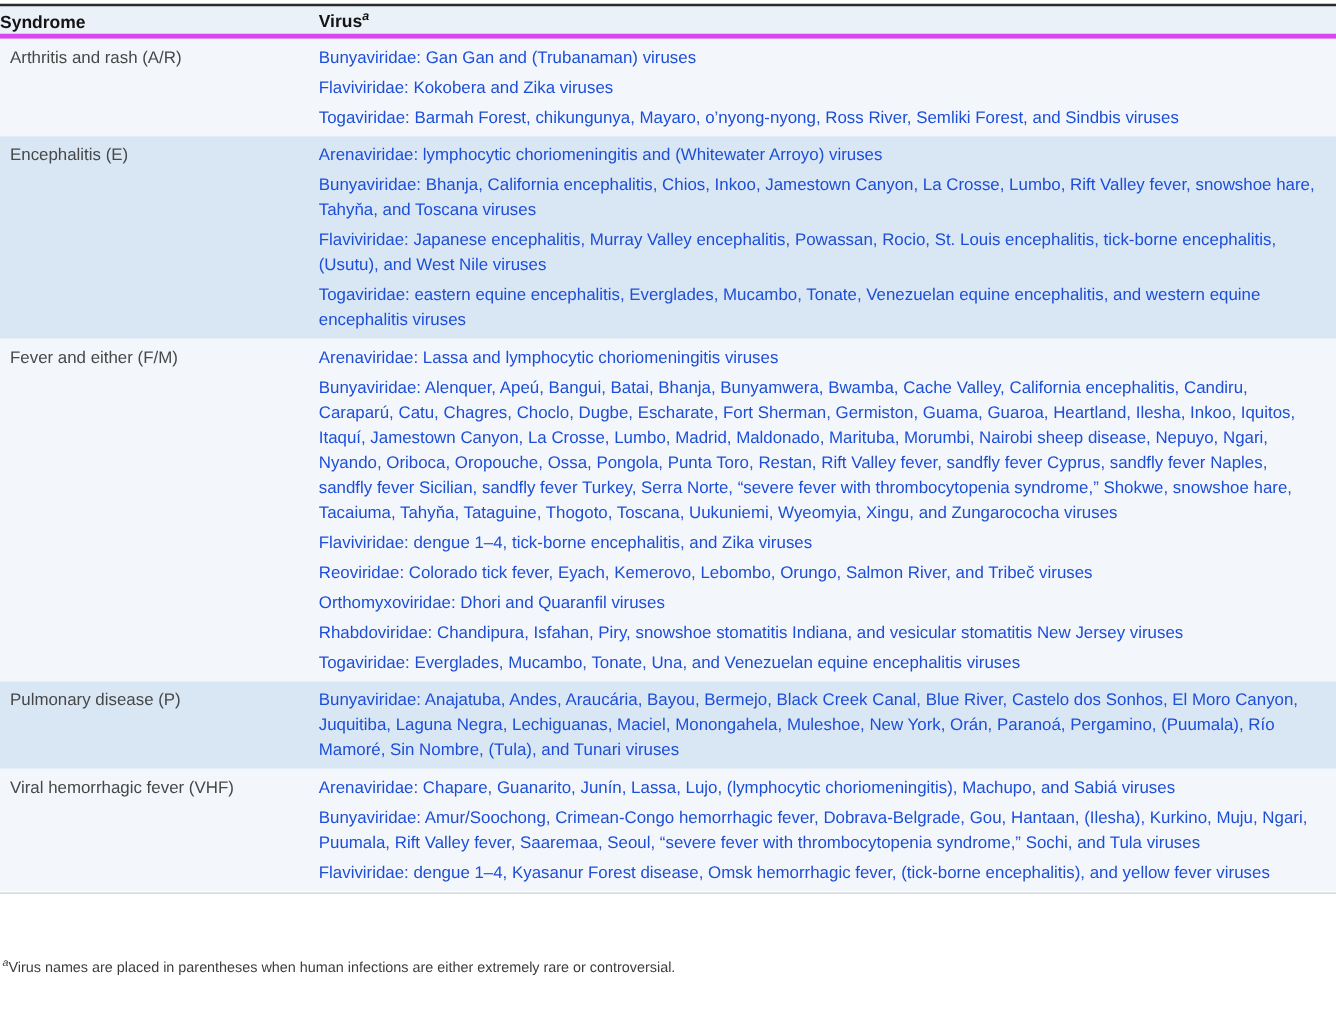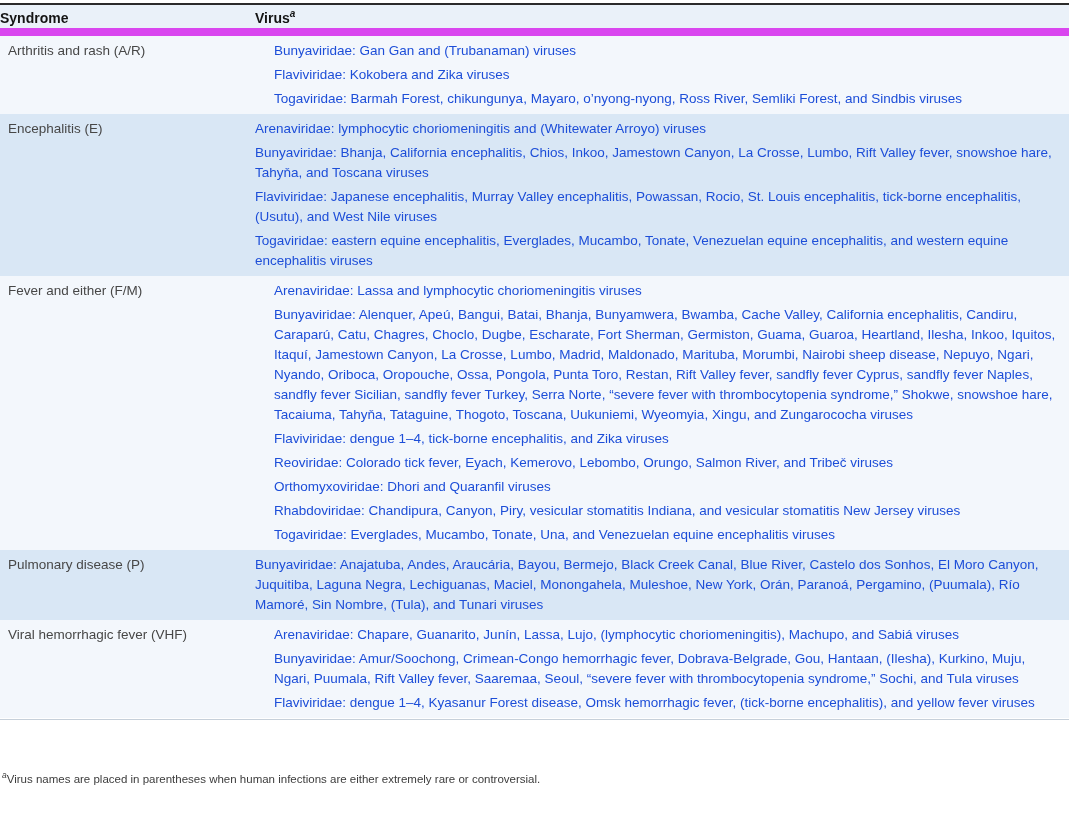--- a/index.html
+++ b/index.html
@@ -9,31 +9,31 @@
     -webkit-font-smoothing: antialiased;
   }
   .table-wrap { width: 1069px; }
 
   
   .top-gap { height: 3px; background: #ffffff; }
   .header-row {
     display: flex;
     background: #eaf1f9;
     border-top: 2px solid #2b2b2b;
-    border-bottom: 8px solid #d946ef;
+    border-bottom: 4px solid #d946ef;
     align-items: flex-end;
   }
   .header-row .cell { font-weight: bold; font-size: 14px; color: #141414; padding: 3px 0 2px 0; }
   .col-syndrome { width: 255px; flex: 0 0 255px; padding-left: 8px; box-sizing: border-box; }
   .col-virus { flex: 1 1 auto; padding-right: 10px; }
   .hdr-sup { font-style: italic; font-weight: bold; font-size: 10px; }
 
   
   .section { display: flex; align-items: flex-start; }
-  .section.light { background: #f3f7fc; gap: 19px; }
+  .section.light { background: #f3f7fc; }
   .section.blue  { background: #d9e7f5; }
   .syndrome-label {
     width: 255px; flex: 0 0 255px; box-sizing: border-box;
     padding: 5px 6px 0 8px;
     font-size: 13.5px; color: #474747; line-height: 20px;
   }
   .entries { flex: 1 1 auto; padding: 3px 10px 3px 0; }
   .entry {
     font-size: 13.5px; color: #1d4ed8; line-height: 20px;
     padding: 2px 0; text-align: left;
@@ -83,21 +83,21 @@
   </div>
 
   <div class="section light">
     <div class="syndrome-label">Fever and either (F/M)</div>
     <div class="entries">
       <div class="entry">Arenaviridae: Lassa and lymphocytic choriomeningitis viruses</div>
       <div class="entry">Bunyaviridae: Alenquer, Apeú, Bangui, Batai, Bhanja, Bunyamwera, Bwamba, Cache Valley, California encephalitis, Candiru, Caraparú, Catu, Chagres, Choclo, Dugbe, Escharate, Fort Sherman, Germiston, Guama, Guaroa, Heartland, Ilesha, Inkoo, Iquitos, Itaquí, Jamestown Canyon, La Crosse, Lumbo, Madrid, Maldonado, Marituba, Morumbi, Nairobi sheep disease, Nepuyo, Ngari, Nyando, Oriboca, Oropouche, Ossa, Pongola, Punta Toro, Restan, Rift Valley fever, sandfly fever Cyprus, sandfly fever Naples, sandfly fever Sicilian, sandfly fever Turkey, Serra Norte, “severe fever with thrombocytopenia syndrome,” Shokwe, snowshoe hare, Tacaiuma, Tahyňa, Tataguine, Thogoto, Toscana, Uukuniemi, Wyeomyia, Xingu, and Zungarococha viruses</div>
       <div class="entry">Flaviviridae: dengue 1–4, tick-borne encephalitis, and Zika viruses</div>
       <div class="entry">Reoviridae: Colorado tick fever, Eyach, Kemerovo, Lebombo, Orungo, Salmon River, and Tribeč viruses</div>
       <div class="entry">Orthomyxoviridae: Dhori and Quaranfil viruses</div>
-      <div class="entry">Rhabdoviridae: Chandipura, Canyon, Piry, vesicular stomatitis Indiana, and vesicular stomatitis New Jersey viruses</div>
+      <div class="entry">Rhabdoviridae: Chandipura, Isfahan, Piry, snowshoe stomatitis Indiana, and vesicular stomatitis New Jersey viruses</div>
       <div class="entry">Togaviridae: Everglades, Mucambo, Tonate, Una, and Venezuelan equine encephalitis viruses</div>
     </div>
   </div>
 
   <div class="section blue">
     <div class="syndrome-label">Pulmonary disease (P)</div>
     <div class="entries">
       <div class="entry">Bunyaviridae: Anajatuba, Andes, Araucária, Bayou, Bermejo, Black Creek Canal, Blue River, Castelo dos Sonhos, El Moro Canyon, Juquitiba, Laguna Negra, Lechiguanas, Maciel, Monongahela, Muleshoe, New York, Orán, Paranoá, Pergamino, (Puumala), Río Mamoré, Sin Nombre, (Tula), and Tunari viruses</div>
     </div>
   </div>

